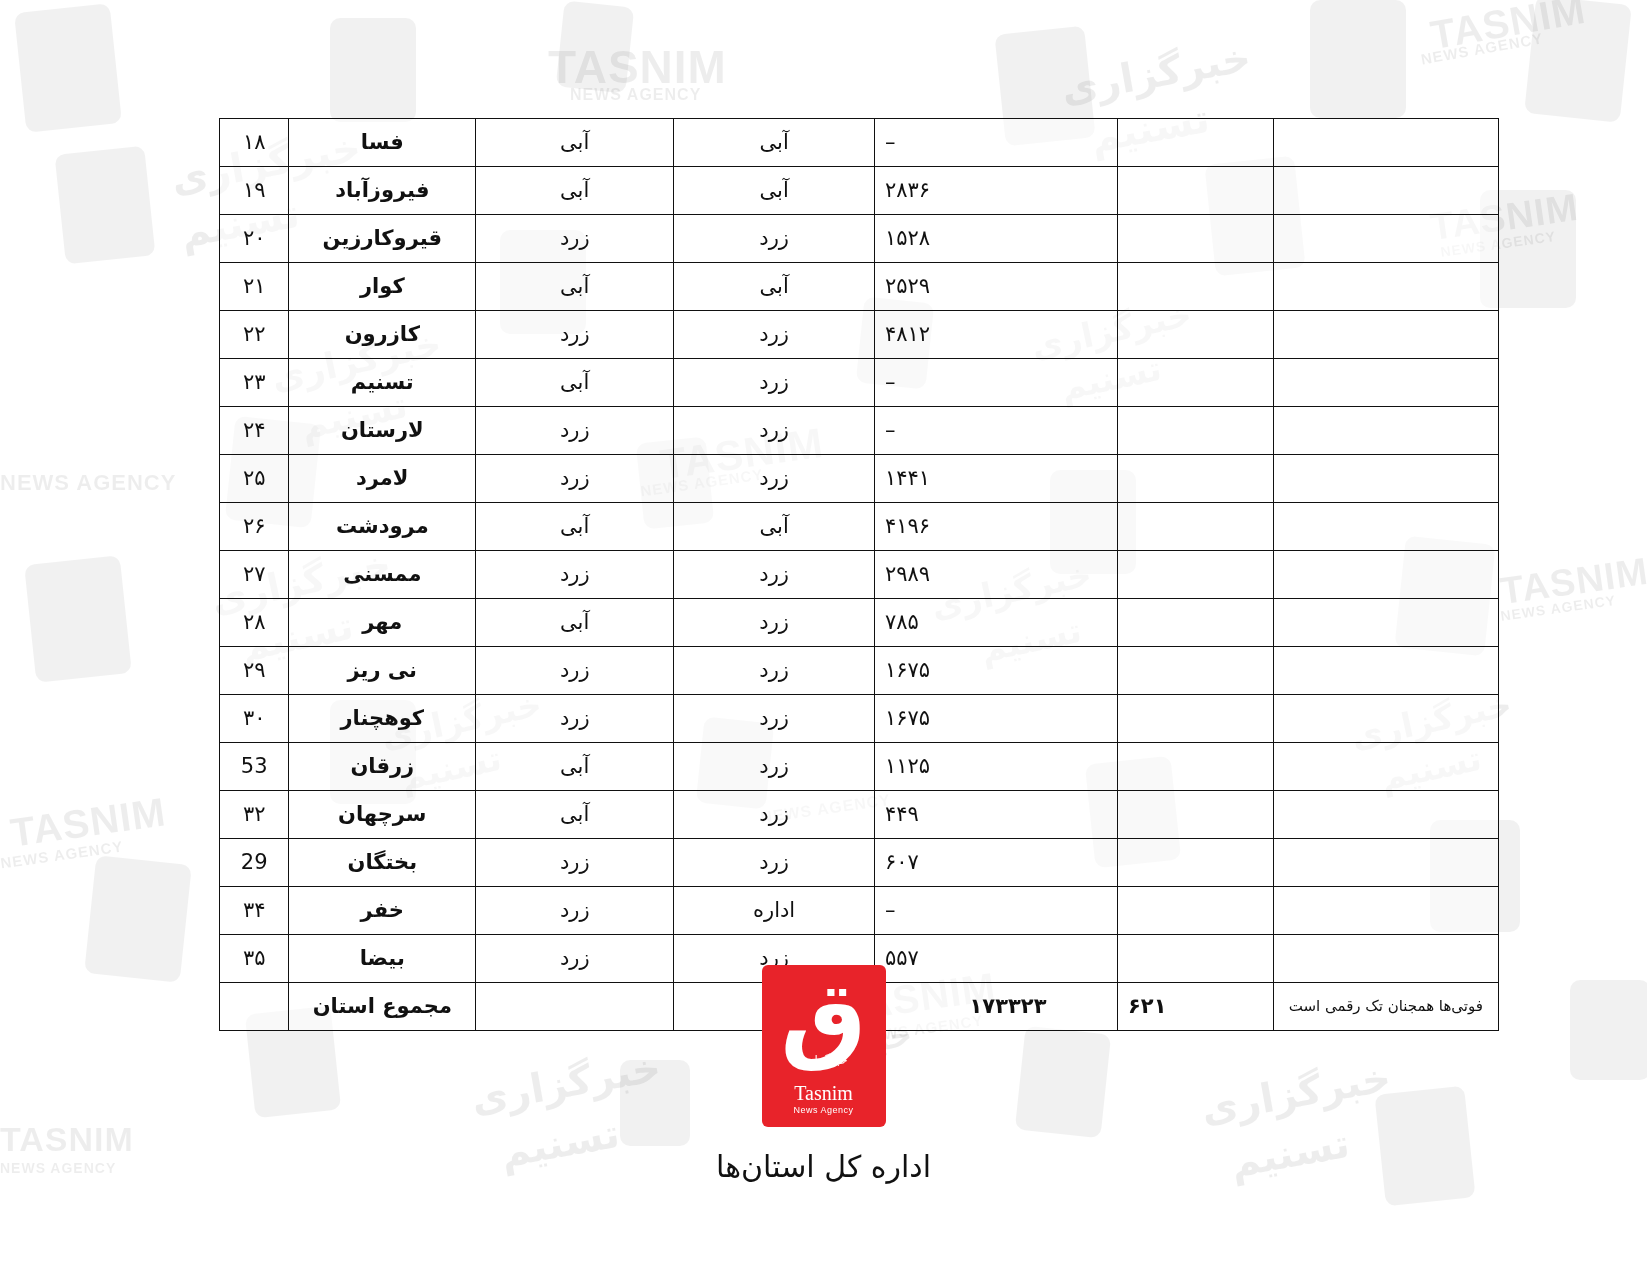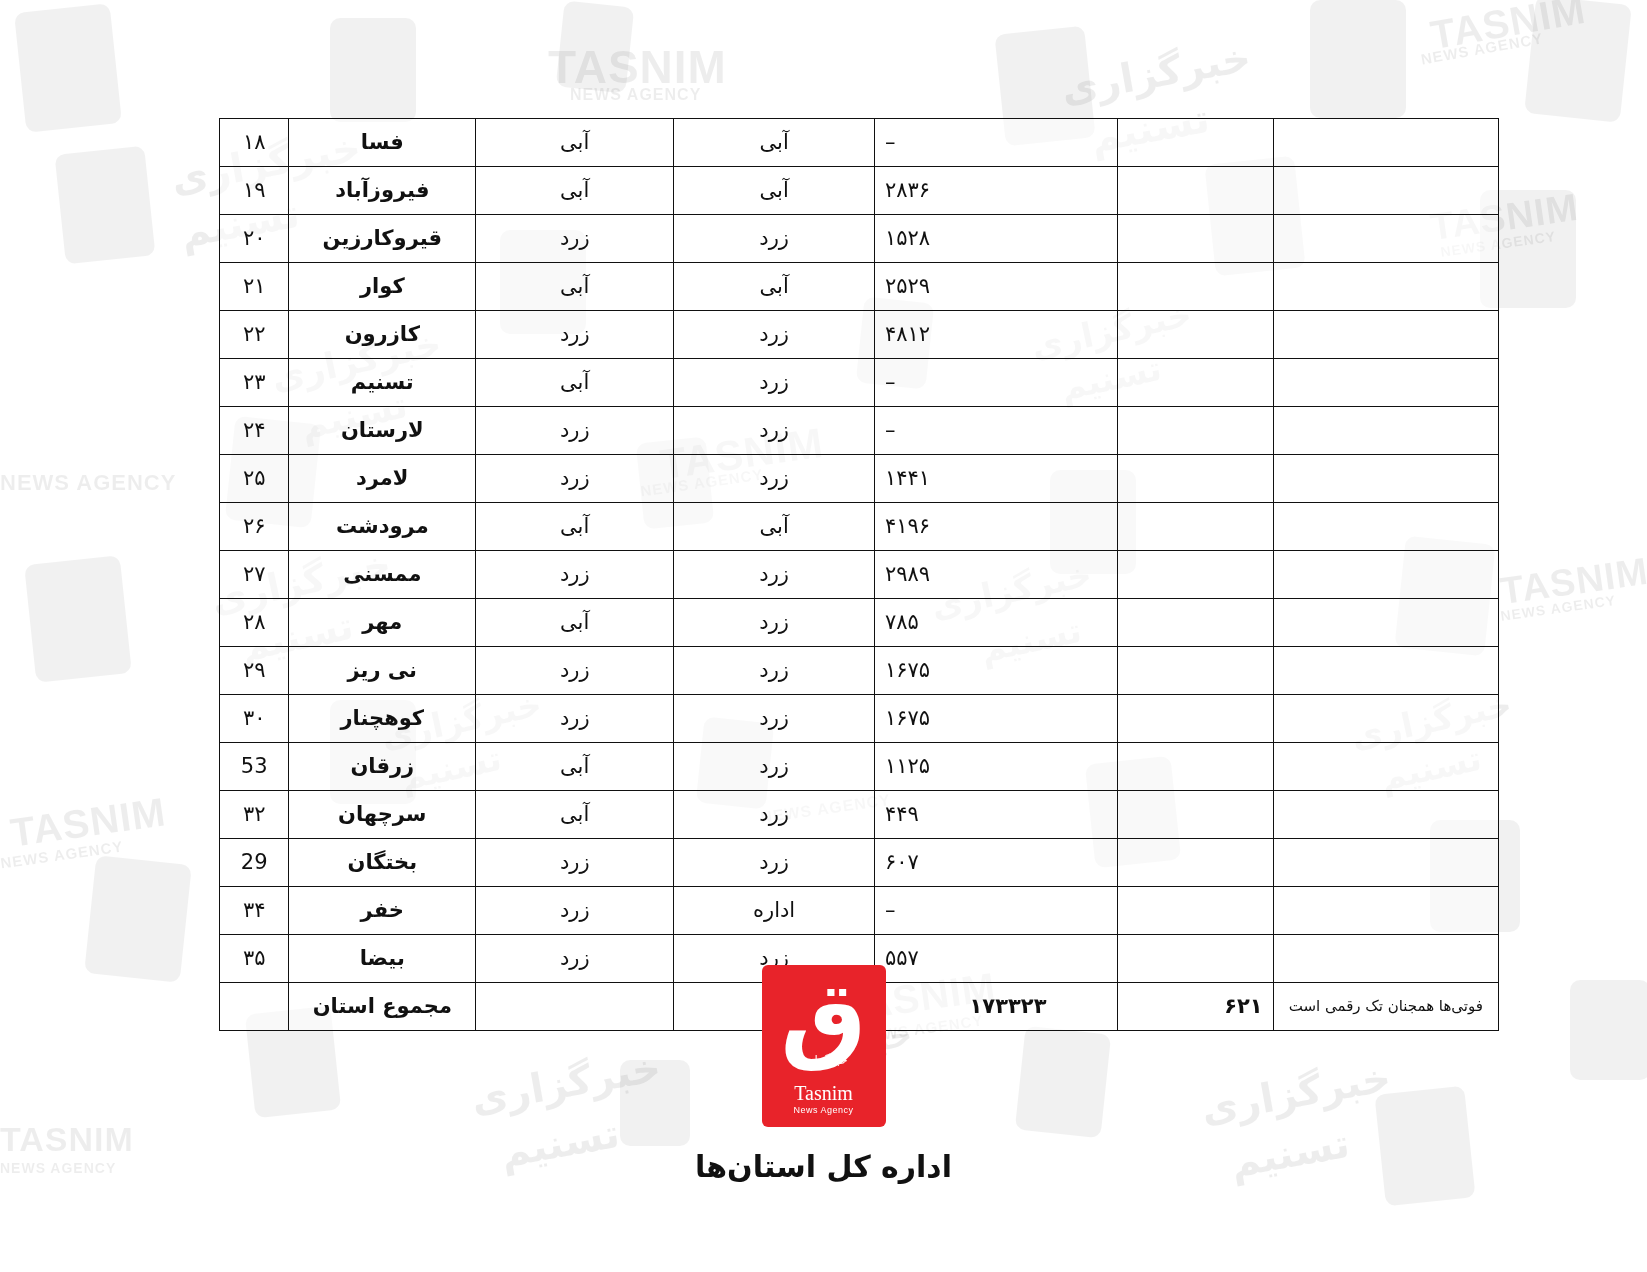--- a/index.html
+++ b/index.html
@@ -106,21 +106,21 @@
     font-weight: 700;
   }
   tr.total td.c-city {
     font-weight: 700;
   }
   tr.total td.c-num {
     text-align: center;
     padding-left: 34px;
   }
   tr.total td.c-blank1 {
-    text-align: right;
+    text-align: left;
     font-weight: 700;
     font-size: 21px;
   }
   tr.total td.c-note {
     font-weight: 400;
     font-size: 15px;
   }
 
   
   .footer {
@@ -177,21 +177,21 @@
     position: relative;
     color: #fff;
     font-family: "Liberation Sans", sans-serif;
     font-size: 9px;
     letter-spacing: 0.5px;
     margin-top: 2px;
   }
   .footer-caption {
     margin-top: 22px;
     font-size: 30px;
-    font-weight: 700;
+    font-weight: 400;
     font-family: "DejaVu Sans", sans-serif;
     color: #111;
     direction: rtl;
   }
 </style>
 </head>
 <body>
 
 <div id="watermarks">
     <div class="wm-badge" style="left: 20px; top: 8px; width: 96px; height: 120px; transform: rotate(-6deg);"></div>

